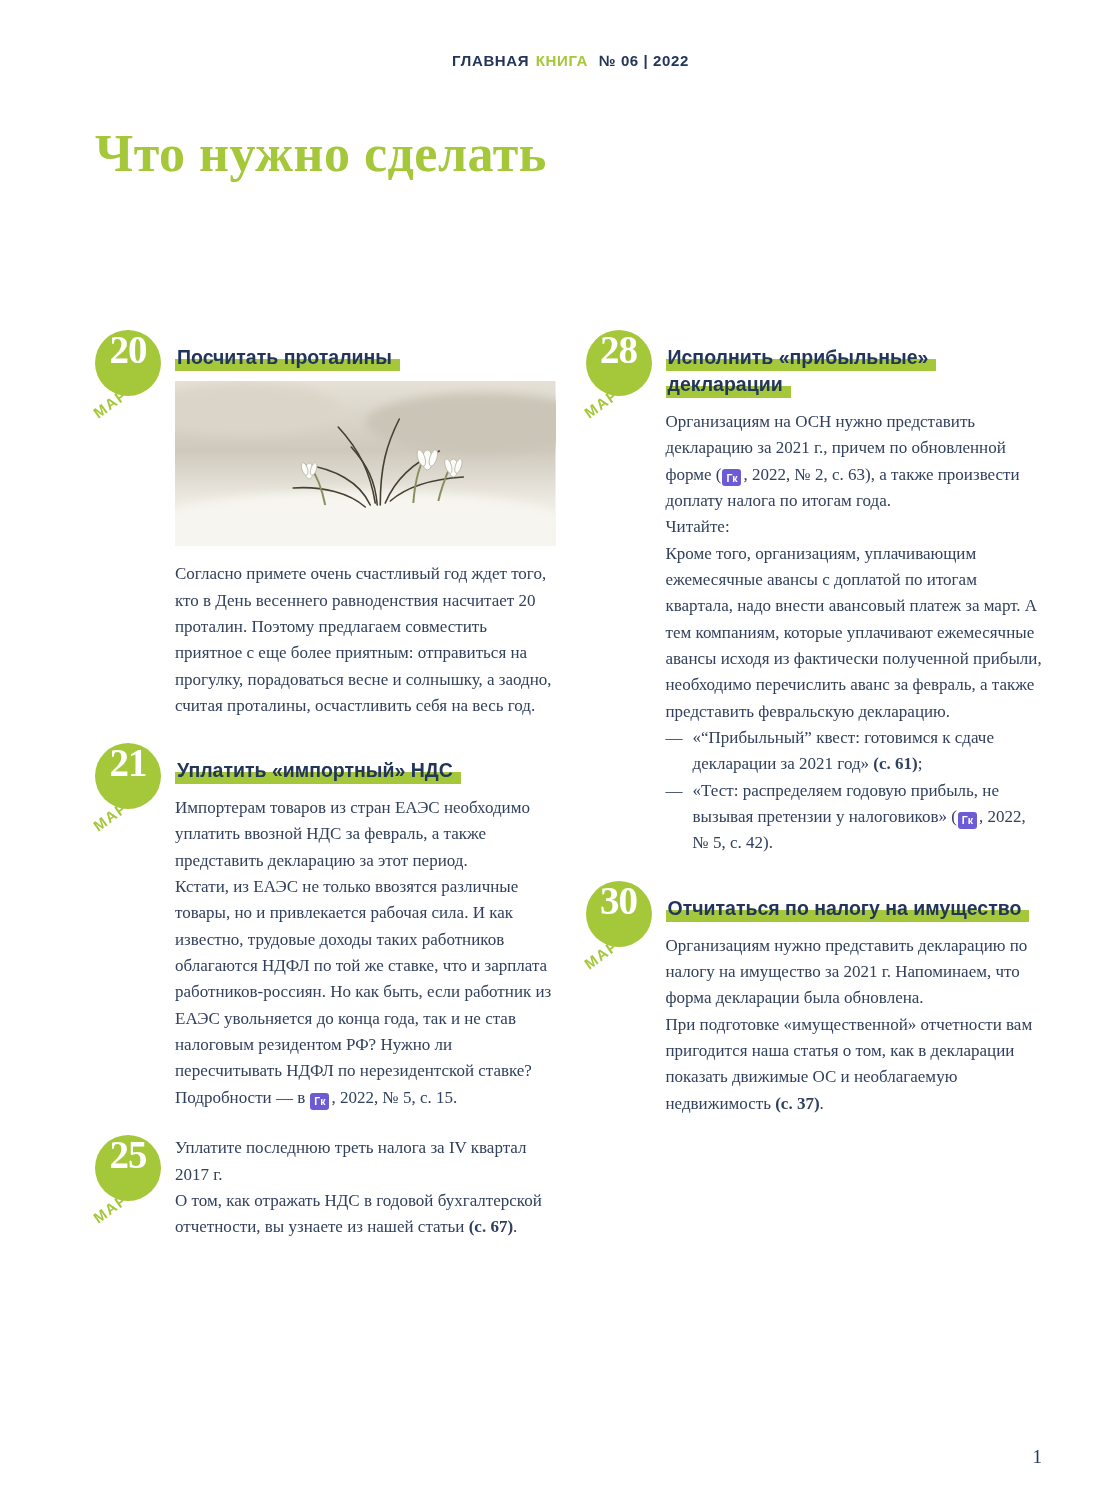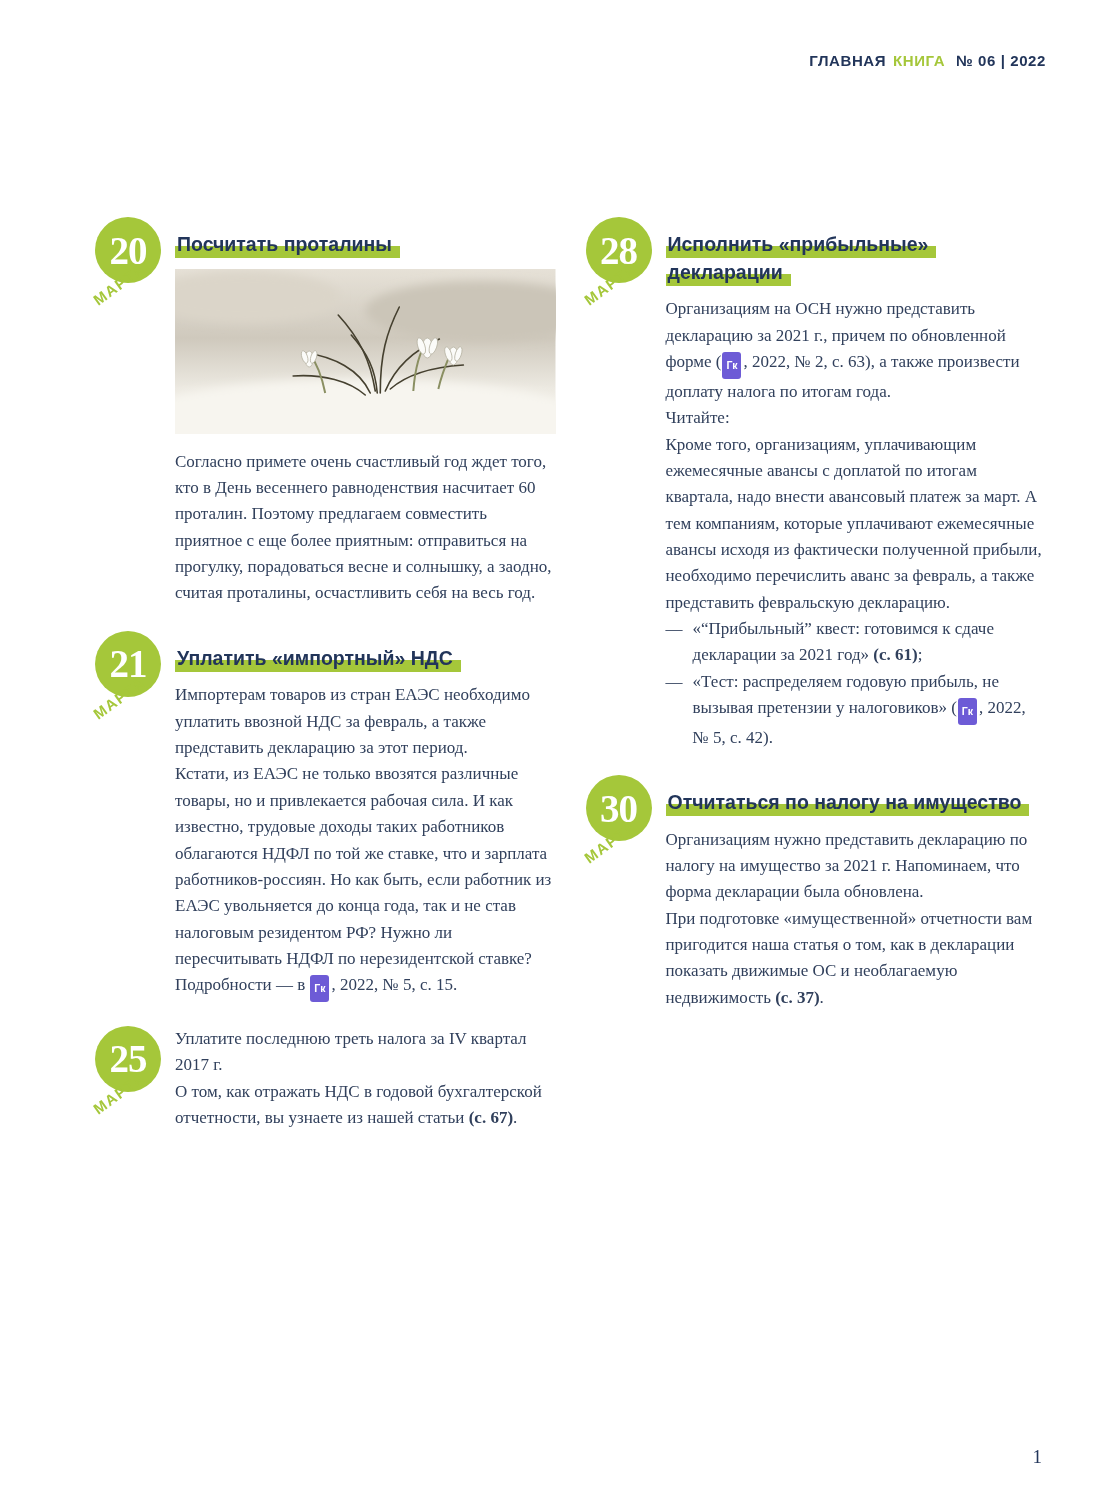--- a/index.html
+++ b/index.html
@@ -15,21 +15,21 @@
     background:#ffffff;
     font-family:"Liberation Serif",serif;
     color:var(--body);
     position:relative;
     overflow:hidden;
   }
   .page{padding:52px 58px 0 95px;position:relative;height:100%;}
 
   
   .mag-header{
-    text-align:right;
+    text-align:center;
     font-family:"Liberation Sans",sans-serif;
     font-weight:bold;
     font-size:15px;
     letter-spacing:.6px;
     color:var(--navy);
   }
   .mag-header .brand-green{color:var(--green);margin:0 2px;}
   .mag-header .issue{font-weight:bold;margin-left:4px;}
 
   
@@ -50,21 +50,21 @@
     column-gap:30px;
     margin-top:148px;
   }
 
   
   .entry{display:flex;margin-bottom:24px;}
   .date-block{flex:0 0 80px;width:80px;position:relative;}
   .date-circle{
     width:66px;height:66px;border-radius:50%;
     background:var(--green);
-    display:flex;align-items:center;justify-content:center;
+    display:flex;align-items:flex-start;justify-content:center;
   }
   .date-num{
     color:#fff;
     font-family:"Liberation Serif",serif;
     font-weight:bold;
     font-size:39px;
     line-height:1;
     letter-spacing:-1px;
   }
   .date-month{
@@ -109,21 +109,21 @@
   .entry-body p.hang::before{
     content:"—";
     position:absolute;
     left:0;top:0;
   }
   .entry-body b{font-weight:bold;text-align:right;}
 
   .gk-badge{
     display:inline-flex;
     align-items:center;justify-content:center;
-    width:19px;height:27px;
+    width:19px;height:17px;
     border-radius:3px;
     background:var(--purple);
     color:#fff;
     font-family:"Liberation Sans",sans-serif;
     font-size:10.5px;
     font-weight:bold;
     line-height:1;
     vertical-align:-2px;
     margin:0 2px 0 1px;
   }
@@ -148,20 +148,21 @@
 <body>
 
 <div class="page">
 
   <header class="mag-header">
     <span class="brand-navy">ГЛАВНАЯ</span>
     <span class="brand-green">КНИГА</span>
     <span class="issue">№ 06 | 2022</span>
   </header>
 
+  <h1 class="page-title">Что нужно сделать</h1>
 
   <div class="columns">
     <div class="col" id="col-left">
         <section class="entry">
     <div class="date-block">
       <div class="date-circle">
         <span class="date-num">20</span>
       </div>
       <div class="date-month">МАРТА</div>
     </div>
@@ -205,21 +206,21 @@
         <ellipse cx="258" cy="77" rx="3.5" ry="8.5" transform="rotate(18 258 77)"></ellipse>
         <ellipse cx="278" cy="87" rx="4.5" ry="9"></ellipse>
         <ellipse cx="273" cy="85" rx="3" ry="7.5" transform="rotate(-18 273 85)"></ellipse>
         <ellipse cx="283" cy="85" rx="3" ry="7.5" transform="rotate(18 283 85)"></ellipse>
         <ellipse cx="134" cy="90" rx="4" ry="8"></ellipse>
         <ellipse cx="129.5" cy="88" rx="2.8" ry="6.5" transform="rotate(-18 129.5 88)"></ellipse>
         <ellipse cx="138.5" cy="88" rx="2.8" ry="6.5" transform="rotate(18 138.5 88)"></ellipse>
       </g>
     </svg>
   </div>
-              <p>Согласно примете очень счастливый год ждет того, кто в День весеннего равноденствия насчитает 60 проталин. Поэтому предлагаем совместить приятное с еще более приятным: отправиться на прогулку, порадоваться весне и солнышку, а заодно, считая проталины, осчастливить себя на весь год.</p>
+              <p>Согласно примете очень счастливый год ждет того, кто в День весеннего равноденствия насчитает 20 проталин. Поэтому предлагаем совместить приятное с еще более приятным: отправиться на прогулку, порадоваться весне и солнышку, а заодно, считая проталины, осчастливить себя на весь год.</p>
             </div>
     </div>
   </section>
         <section class="entry">
     <div class="date-block">
       <div class="date-circle">
         <span class="date-num">21</span>
       </div>
       <div class="date-month">МАРТА</div>
     </div>

